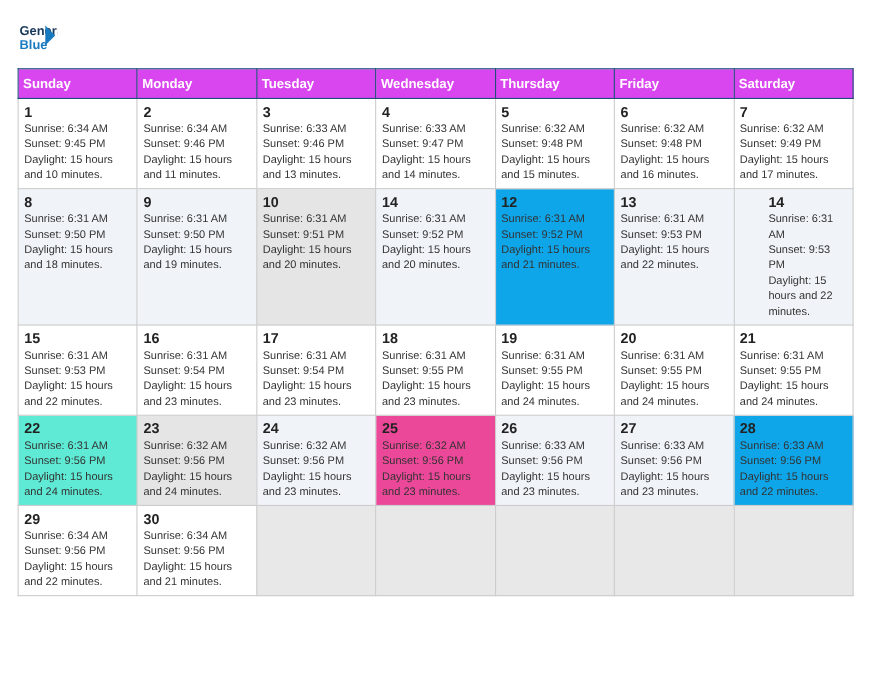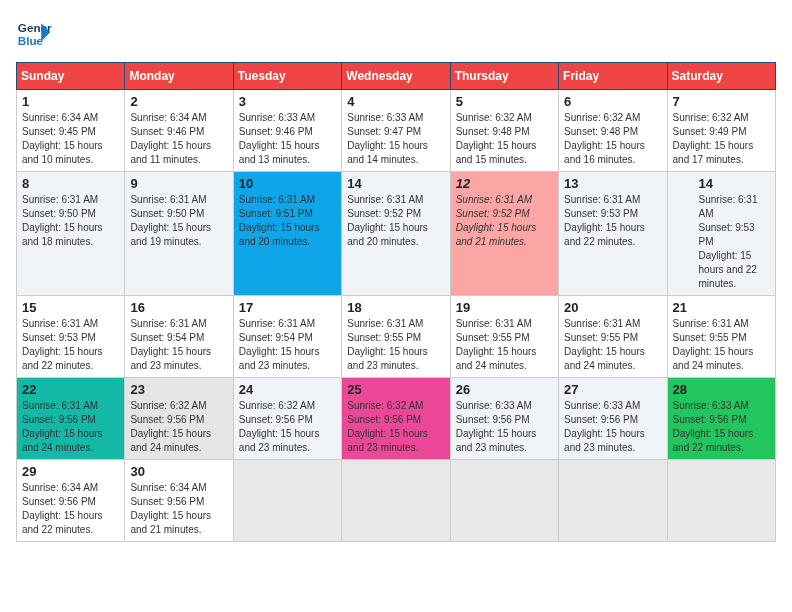--- a/index.html
+++ b/index.html
@@ -36,21 +36,21 @@
     .location-title {
       font-size: 14px;
       color: #555;
     }
     .calendar {
       width: 100%;
       border-collapse: collapse;
       font-size: 10.5px;
     }
     .calendar th {
-      background: #ef4444;
+      background: #d946ef;
       color: #fff;
       padding: 6px 4px;
       text-align: left;
       font-size: 12px;
       font-weight: bold;
       border: 1px solid #1e4d7a;
     }
     .calendar td {
       border: 1px solid #ccc;
       vertical-align: top;
@@ -140,29 +140,29 @@
       </tr>
       <tr>
         <td style="background: rgb(240, 244, 249);">
         <span class="day-number">8</span>
         <span class="day-info">Sunrise: 6:31 AM<br>Sunset: 9:50 PM<br>Daylight: 15 hours and 18 minutes.</span>
       </td>
         <td style="background: rgb(240, 244, 249);">
         <span class="day-number">9</span>
         <span class="day-info">Sunrise: 6:31 AM<br>Sunset: 9:50 PM<br>Daylight: 15 hours and 19 minutes.</span>
       </td>
-        <td style="background: #0ea5e9;">
+        <td style="background: #e5e5e5;">
         <span class="day-number">10</span>
         <span class="day-info">Sunrise: 6:31 AM<br>Sunset: 9:51 PM<br>Daylight: 15 hours and 20 minutes.</span>
       </td>
         <td style="background: rgb(240, 244, 249);">
         <span class="day-number">14</span>
         <span class="day-info">Sunrise: 6:31 AM<br>Sunset: 9:52 PM<br>Daylight: 15 hours and 20 minutes.</span>
       </td>
-        <td style="background: #fca5a5; font-style: italic;">
+        <td style="background: #0ea5e9;">
         <span class="day-number">12</span>
         <span class="day-info">Sunrise: 6:31 AM<br>Sunset: 9:52 PM<br>Daylight: 15 hours and 21 minutes.</span>
       </td>
         <td style="background: rgb(240, 244, 249);">
         <span class="day-number">13</span>
         <span class="day-info">Sunrise: 6:31 AM<br>Sunset: 9:53 PM<br>Daylight: 15 hours and 22 minutes.</span>
       </td>
         <td style="background: rgb(240, 244, 249); padding-left: 31px;">
         <span class="day-number">14</span>
         <span class="day-info">Sunrise: 6:31 AM<br>Sunset: 9:53 PM<br>Daylight: 15 hours and 22 minutes.</span>
@@ -192,21 +192,21 @@
         <td>
         <span class="day-number">20</span>
         <span class="day-info">Sunrise: 6:31 AM<br>Sunset: 9:55 PM<br>Daylight: 15 hours and 24 minutes.</span>
       </td>
         <td>
         <span class="day-number">21</span>
         <span class="day-info">Sunrise: 6:31 AM<br>Sunset: 9:55 PM<br>Daylight: 15 hours and 24 minutes.</span>
       </td>
       </tr>
       <tr>
-        <td style="background: #14b8a6;">
+        <td style="background: #5eead4;">
         <span class="day-number">22</span>
         <span class="day-info">Sunrise: 6:31 AM<br>Sunset: 9:56 PM<br>Daylight: 15 hours and 24 minutes.</span>
       </td>
         <td style="background: #e5e5e5;">
         <span class="day-number">23</span>
         <span class="day-info">Sunrise: 6:32 AM<br>Sunset: 9:56 PM<br>Daylight: 15 hours and 24 minutes.</span>
       </td>
         <td style="background: rgb(240, 244, 249);">
         <span class="day-number">24</span>
         <span class="day-info">Sunrise: 6:32 AM<br>Sunset: 9:56 PM<br>Daylight: 15 hours and 23 minutes.</span>
@@ -216,21 +216,21 @@
         <span class="day-info">Sunrise: 6:32 AM<br>Sunset: 9:56 PM<br>Daylight: 15 hours and 23 minutes.</span>
       </td>
         <td style="background: rgb(240, 244, 249);">
         <span class="day-number">26</span>
         <span class="day-info">Sunrise: 6:33 AM<br>Sunset: 9:56 PM<br>Daylight: 15 hours and 23 minutes.</span>
       </td>
         <td style="background: rgb(240, 244, 249);">
         <span class="day-number">27</span>
         <span class="day-info">Sunrise: 6:33 AM<br>Sunset: 9:56 PM<br>Daylight: 15 hours and 23 minutes.</span>
       </td>
-        <td style="background: #22c55e;">
+        <td style="background: #0ea5e9;">
         <span class="day-number">28</span>
         <span class="day-info">Sunrise: 6:33 AM<br>Sunset: 9:56 PM<br>Daylight: 15 hours and 22 minutes.</span>
       </td>
       </tr>
       <tr>
         <td>
         <span class="day-number">29</span>
         <span class="day-info">Sunrise: 6:34 AM<br>Sunset: 9:56 PM<br>Daylight: 15 hours and 22 minutes.</span>
       </td>
         <td>

